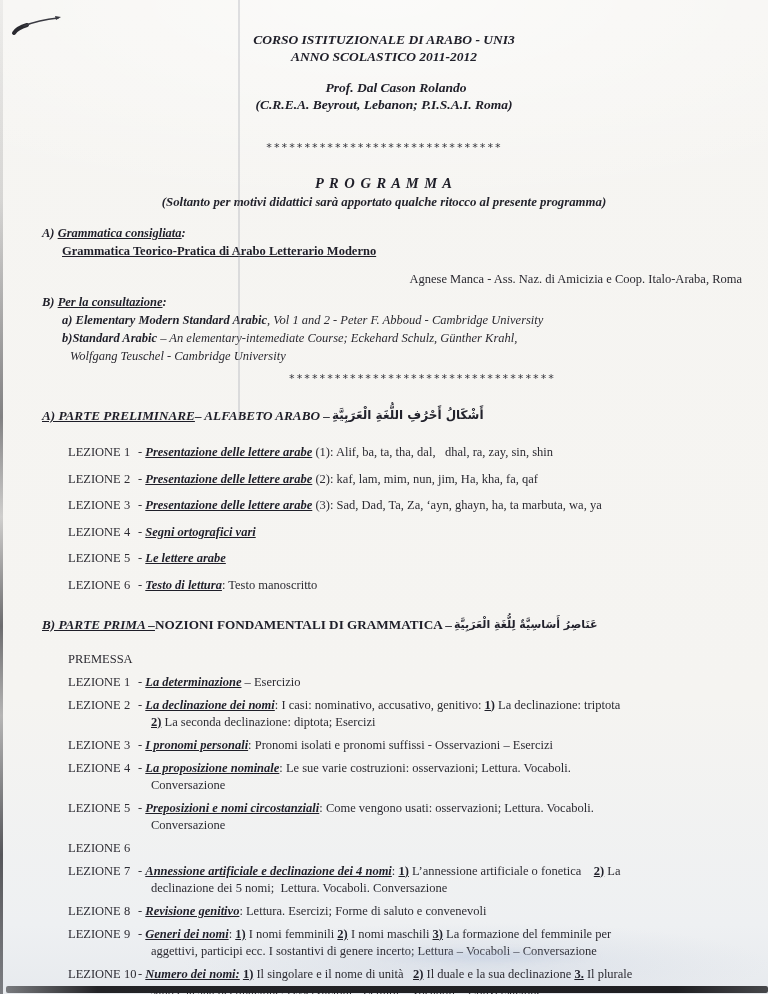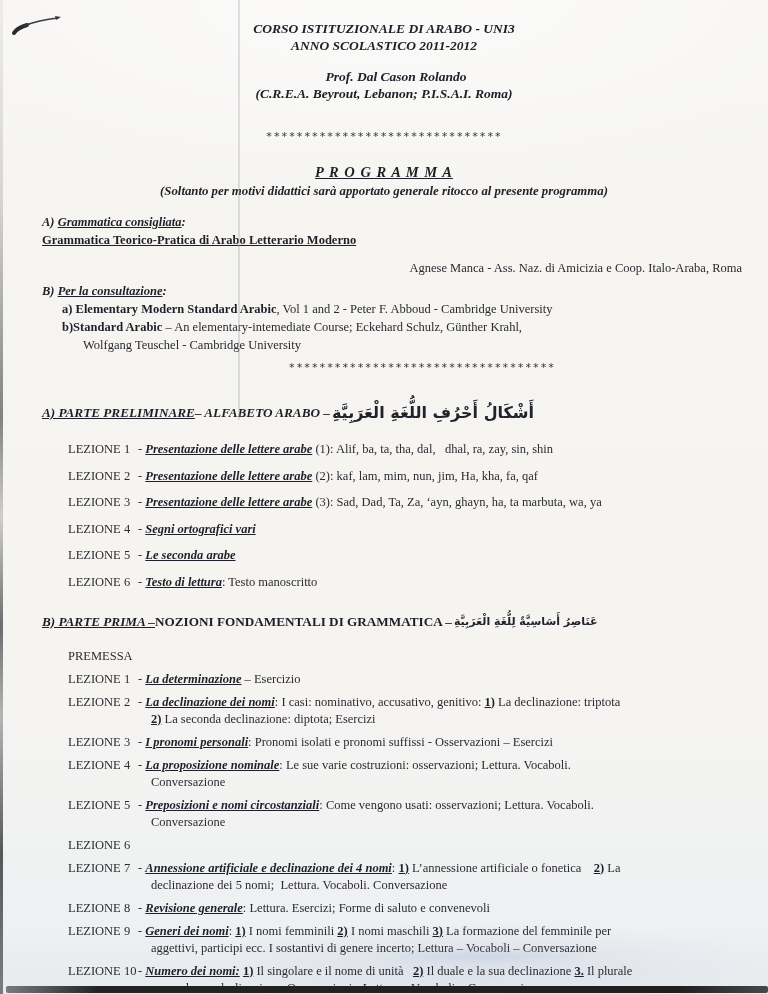--- a/index.html
+++ b/index.html
@@ -36,62 +36,62 @@
     background:rgba(170,172,180,0.35);
   }
   .smudge{
     position:absolute;left:370px;top:948px;width:230px;height:16px;
     background:radial-gradient(ellipse at 50% 50%, rgba(175,192,220,0.40), rgba(175,192,220,0) 75%);
     filter:blur(2px);
   }
   .pen-mark{position:absolute;left:8px;top:10px;}
 
   
-  .doc-header{padding-top:20px;text-align:center;}
+  .doc-header{padding-top:31px;text-align:center;}
   .bt{font-weight:bold;font-style:italic;color:#20202a;}
   .t13{font-size:13.5px;line-height:17px;}
   .gap-top{margin-top:14px;margin-left:24px;}
   .sep{
     text-align:center;font-size:11px;letter-spacing:1px;color:#33333a;
     font-family:"DejaVu Sans Mono","Liberation Mono",monospace;
   }
   .sep1{margin-top:26px;}
   .prog{
     display:inline-block;margin-top:19px;
     font-weight:bold;font-style:italic;font-size:14.5px;color:#1e1e28;
-    text-decoration:underline;letter-spacing:1px;
+    letter-spacing:1px;
   }
   .note{font-weight:bold;font-style:italic;font-size:12.8px;margin-top:1px;color:#23232c;}
 
   
   .biblio{margin:14px 0 0 42px;width:700px;}
   .bib-line{margin-top:0;}
   .lbl-bi{font-weight:bold;font-style:italic;color:#1f1f29;}
   .u{text-decoration:underline;}
   .bold{font-weight:bold;color:#1f1f29;}
-  .bib-book{margin-top:1px;}
+  .bib-book{margin-left:20px;margin-top:1px;}
   .bib-author{margin-left:33px;margin-top:11px;text-align:right;}
   .bib-b{margin-top:6px;}
-  .bib-item{margin-left:20px;margin-top:1px;}
-  .bib-item2{margin-left:41px;}
+  .bib-item{margin-left:20px;margin-top:1px;font-style:italic;}
+  .bib-item2{margin-left:28px;}
   .sep2{margin-top:5px;transform:translateX(38px);}
 
   
   .part-head{
     margin-left:42px;margin-top:9px;
     font-weight:bold;font-size:13.2px;color:#1e1e28;
     display:flex;align-items:center;gap:0;
   }
   .part-head .it{font-style:italic;}
   .arabic{
     font-family:"DejaVu Sans",sans-serif;font-weight:bold;
     font-size:11px;color:#22222c;margin-left:2px;
   }
-  .part-a{margin-top:28px;}
-  .part-a .arabic{font-size:16px;text-align:center;}
+  .part-a{margin-top:20px;}
+  .part-a .arabic{font-size:12px;text-align:center;}
   .part-b{margin-top:22px;margin-bottom:16px;}
 
   
   .lessons{margin:20px 0 0 68px;width:672px;}
   .lessons-prima{margin-top:18px;}
   .lesson-row{display:flex;margin-bottom:9.5px;}
   .lessons-prima .lesson-row{margin-bottom:6px;}
   .lesson-label{flex:0 0 70px;color:#2c2b32;}
   .lesson-content{
     flex:1;max-width:600px;white-space:pre-wrap;
@@ -115,21 +115,21 @@
 
   <header class="doc-header">
     <div class="bt t13">CORSO ISTITUZIONALE DI ARABO - UNI3</div>
     <div class="bt t13">ANNO SCOLASTICO 2011-2012</div>
     <div class="bt t13 gap-top">Prof. Dal Cason Rolando</div>
     <div class="bt t13">(C.R.E.A. Beyrout, Lebanon; P.I.S.A.I. Roma)</div>
     <div class="sep sep1">*******************************</div>
     <div>
       <span class="prog">P R O G R A M M A</span>
     </div>
-    <div class="note">(Soltanto per motivi didattici sarà apportato generale ritocco al presente programma)</div>
+    <div class="note">(Soltanto per motivi didattici sarà apportato qualche ritocco al presente programma)</div>
   </header>
 
   <section class="biblio">
     <div class="bib-line">
       <span class="lbl-bi">A) </span><span class="lbl-bi u">Grammatica consigliata</span><span class="lbl-bi">:</span>
     </div>
     <div class="bib-book bold u">Grammatica  Teorico-Pratica di Arabo Letterario Moderno</div>
     <div class="bib-author">Agnese Manca - Ass. Naz. di Amicizia e Coop. Italo-Araba, Roma</div>
 
     <div class="bib-line bib-b">
@@ -164,21 +164,21 @@
       <div class="lesson-row">
         <div class="lesson-label">LEZIONE 3</div>
         <div class="lesson-content"><span class="seg-plain">- </span><span class="seg-title">Presentazione delle lettere arabe</span><span class="seg-plain"> (3): Sad, Dad, Ta, Za, ‘ayn, ghayn, ha, ta marbuta, wa, ya</span></div>
       </div>
       <div class="lesson-row">
         <div class="lesson-label">LEZIONE 4</div>
         <div class="lesson-content"><span class="seg-plain">- </span><span class="seg-title">Segni ortografici vari</span></div>
       </div>
       <div class="lesson-row">
         <div class="lesson-label">LEZIONE 5</div>
-        <div class="lesson-content"><span class="seg-plain">- </span><span class="seg-title">Le seconda arabe</span></div>
+        <div class="lesson-content"><span class="seg-plain">- </span><span class="seg-title">Le lettere arabe</span></div>
       </div>
       <div class="lesson-row">
         <div class="lesson-label">LEZIONE 6</div>
         <div class="lesson-content"><span class="seg-plain">- </span><span class="seg-title">Testo di lettura</span><span class="seg-plain">: Testo manoscritto</span></div>
       </div>
     </div>
 
   <h2 class="part-head part-b" style="margin-bottom:0;">
     <span class="it u">B) PARTE PRIMA – </span>
       <span>NOZIONI FONDAMENTALI DI GRAMMATICA – </span>
@@ -215,21 +215,21 @@
       <div class="lesson-row">
         <div class="lesson-label">LEZIONE 6</div>
       </div>
       <div class="lesson-row">
         <div class="lesson-label">LEZIONE 7</div>
         <div class="lesson-content"><span class="seg-plain">- </span><span class="seg-title">Annessione artificiale e declinazione dei 4 nomi</span><span class="seg-plain">: </span><span class="seg-num">1)</span><span class="seg-plain"> L’annessione artificiale o fonetica    </span><span class="seg-num">2)</span><span class="seg-plain"> La
 declinazione dei 5 nomi;  Lettura. Vocaboli. Conversazione</span></div>
       </div>
       <div class="lesson-row">
         <div class="lesson-label">LEZIONE 8</div>
-        <div class="lesson-content"><span class="seg-plain">- </span><span class="seg-title">Revisione generale</span><span class="seg-plain">: Lettura. Esercizi; Forme di saluto e convenevoli</span></div>
+        <div class="lesson-content"><span class="seg-plain">- </span><span class="seg-title">Revisione genitivo</span><span class="seg-plain">: Lettura. Esercizi; Forme di saluto e convenevoli</span></div>
       </div>
       <div class="lesson-row">
         <div class="lesson-label">LEZIONE 9</div>
         <div class="lesson-content"><span class="seg-plain">- </span><span class="seg-title">Generi dei nomi</span><span class="seg-plain">: </span><span class="seg-num">1)</span><span class="seg-plain"> I nomi femminili </span><span class="seg-num">2)</span><span class="seg-plain"> I nomi maschili </span><span class="seg-num">3)</span><span class="seg-plain"> La formazione del femminile per
 aggettivi, participi ecc. I sostantivi di genere incerto; Lettura – Vocaboli – Conversazione</span></div>
       </div>
       <div class="lesson-row">
         <div class="lesson-label">LEZIONE 10</div>
         <div class="lesson-content"><span class="seg-plain">- </span><span class="seg-title">Numero dei nomi:</span><span class="seg-plain"> </span><span class="seg-num">1)</span><span class="seg-plain"> Il singolare e il nome di unità   </span><span class="seg-num">2)</span><span class="seg-plain"> Il duale e la sua declinazione </span><span class="seg-num">3.</span><span class="seg-plain"> Il plurale
 sano e la sua declinazione. Osservazioni - Lettura – Vocaboli – Conversazione</span></div>

